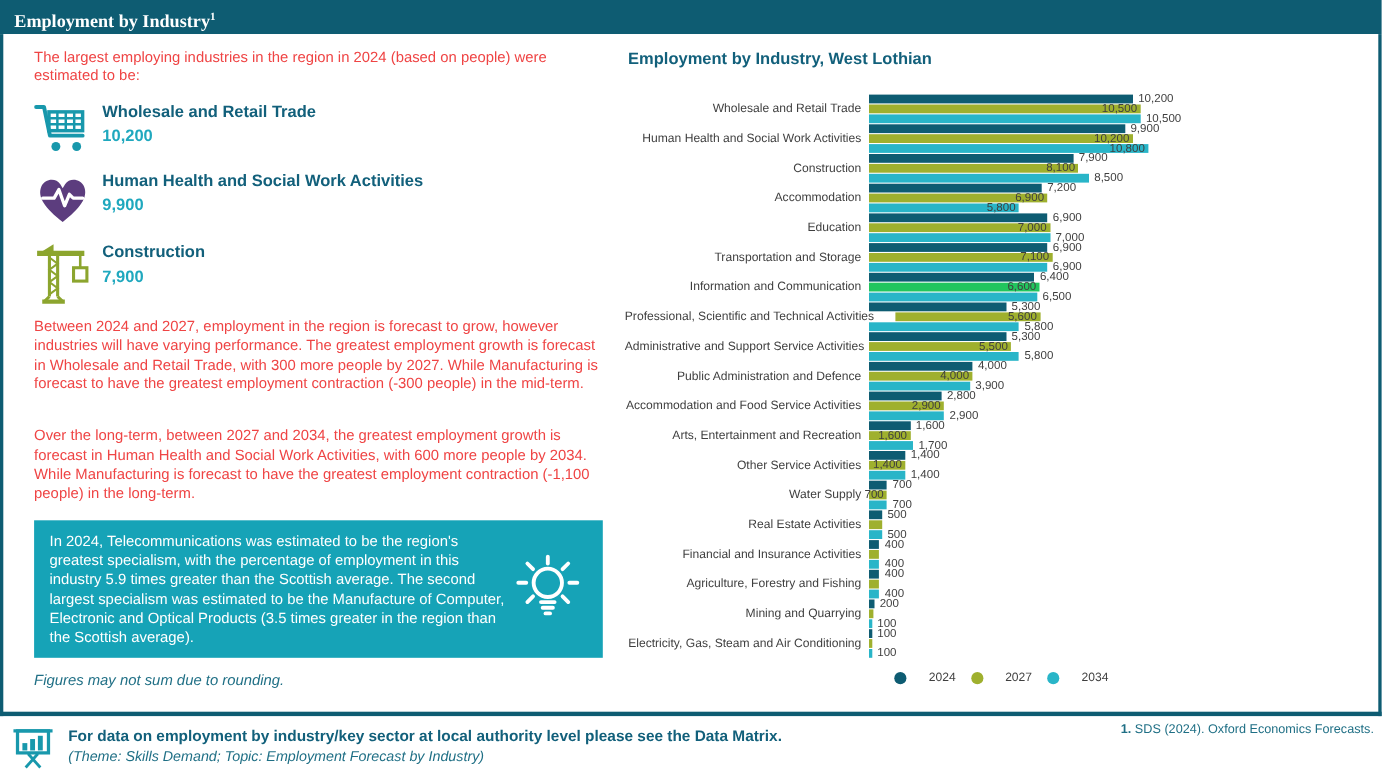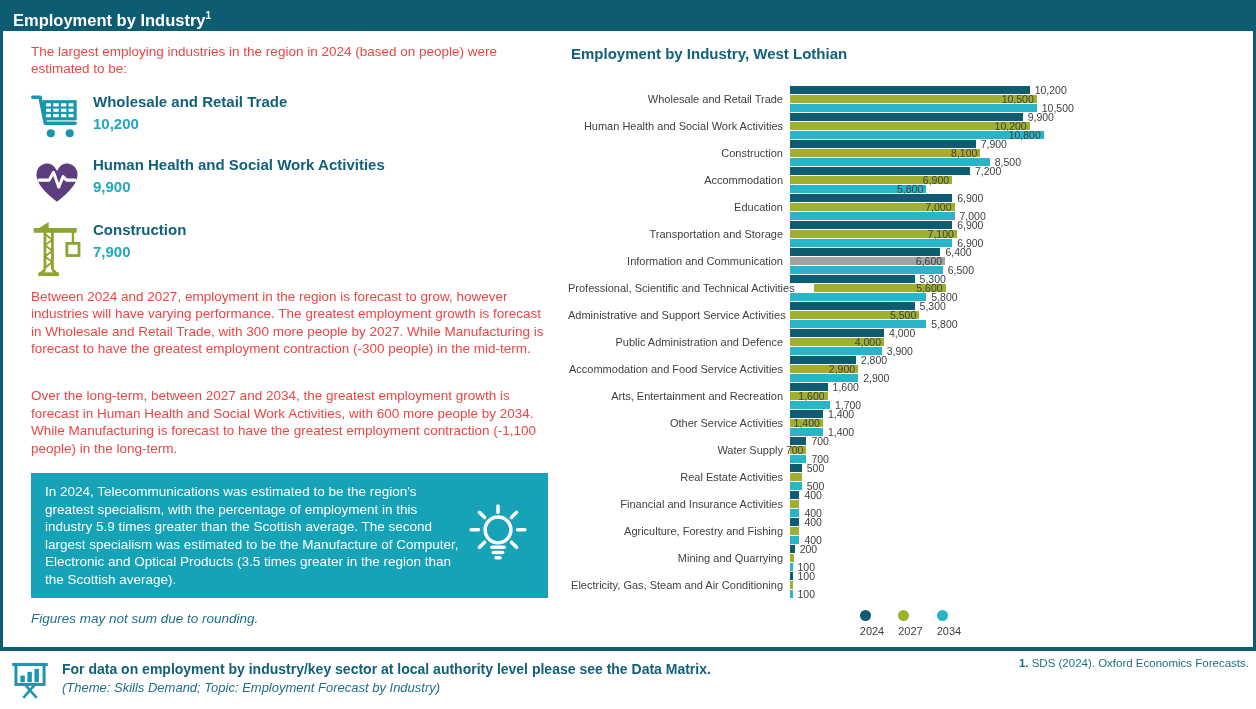--- a/index.html
+++ b/index.html
@@ -1,20 +1,20 @@
 <!DOCTYPE html>
 <html><head>
 <meta charset="utf-8">
 <style>
   html,body{margin:0;padding:0;background:#ffffff;}
   body{width:1256px;height:709px;font-family:"Liberation Sans",sans-serif;position:relative;overflow:hidden;}
 
   
   .header{position:absolute;left:0;top:0;width:1256px;height:31px;background:#0E5C72;color:#fff;
-          font-size:16.5px;font-weight:bold;line-height:31px;padding-left:13px;box-sizing:border-box;}
+          font-size:16.5px;font-weight:bold;line-height:31px;padding-left:13px;box-sizing:border-box;font-family:Liberation Serif, serif;}
   .header sup{font-size:10px;}
 
   
   .content-box{position:absolute;left:0;top:31px;width:1256px;height:620px;background:#fff;
                border-left:3px solid #0E5C72;border-right:3px solid #0E5C72;border-bottom:4px solid #0E5C72;
                box-sizing:border-box;}
 
   
   .left-col{position:absolute;left:28px;top:12px;width:518px;}
   .intro, .para{font-size:13.5px;line-height:1.29;color:#ef4444;margin:0;}
@@ -39,21 +39,21 @@
              line-height:26px;white-space:nowrap;box-sizing:border-box;}
   .bars{flex:1;padding-top:0;}
   .bar-line{height:8px;margin-bottom:1px;}
   .bar-line:last-child{margin-bottom:0;}
   .bar{height:8px;position:relative;}
   .val-label{position:absolute;top:50%;transform:translateY(-50%);font-size:10.5px;color:#3F3F3F;
              white-space:nowrap;line-height:1;}
   .val-label.outside{left:calc(100% + 5px);}
   .val-label.inside{right:3px;}
   .chart-legend{margin-top:12px;display:flex;justify-content:center;align-items:center;gap:14px;}
-  .legend-item{display:flex;gap:4px;font-size:11px;color:#3F3F3F;flex-direction:column;}
+  .legend-item{display:flex;align-items:center;gap:20px;font-size:11px;color:#3F3F3F;}
   .legend-dot{width:11px;height:11px;border-radius:50%;display:inline-block;}
 
   
   .footer{position:absolute;left:0;top:651px;width:1256px;height:58px;}
   .footer-left{position:absolute;left:10px;top:9px;display:flex;align-items:flex-start;gap:12px;}
   .footer-bold{font-size:14px;font-weight:bold;color:#12607B;line-height:1.3;}
   .footer-italic{font-size:13px;font-style:italic;color:#1F6F85;margin-top:2px;}
   .source-note{position:absolute;right:7px;top:6px;font-size:11.5px;color:#1F6F85;}
   .source-note .marker{font-weight:bold;}
 </style>
@@ -208,21 +208,21 @@
               <div class="bar" style="width: 199.75px; background: rgb(41, 181, 200);">
                 <span class="val-label outside">8,500</span>
               </div>
             </div>
           </div>
         </div>
         <div class="chart-row">
           <div class="cat-label">Accommodation</div>
           <div class="bars">
             <div class="bar-line">
-              <div class="bar" style="width: 180px; background: rgb(14, 92, 114);">
+              <div class="bar" style="width: 157px; background: rgb(14, 92, 114);">
                 <span class="val-label outside">7,200</span>
               </div>
             </div>
             <div class="bar-line">
               <div class="bar" style="width: 162.15px; background: rgb(159, 176, 46);">
                 <span class="val-label inside">6,900</span>
               </div>
             </div>
             <div class="bar-line">
               <div class="bar" style="width: 136.3px; background: rgb(41, 181, 200);">
@@ -273,21 +273,21 @@
         </div>
         <div class="chart-row">
           <div class="cat-label">Information and Communication</div>
           <div class="bars">
             <div class="bar-line">
               <div class="bar" style="width: 150.4px; background: rgb(14, 92, 114);">
                 <span class="val-label outside">6,400</span>
               </div>
             </div>
             <div class="bar-line">
-              <div class="bar" style="width: 155.1px; background: #a3a3a3;">
+              <div class="bar" style="width: 155.1px; background: #22c55e;">
                 <span class="val-label inside">6,600</span>
               </div>
             </div>
             <div class="bar-line">
               <div class="bar" style="width: 152.75px; background: rgb(41, 181, 200);">
                 <span class="val-label outside">6,500</span>
               </div>
             </div>
           </div>
         </div>

